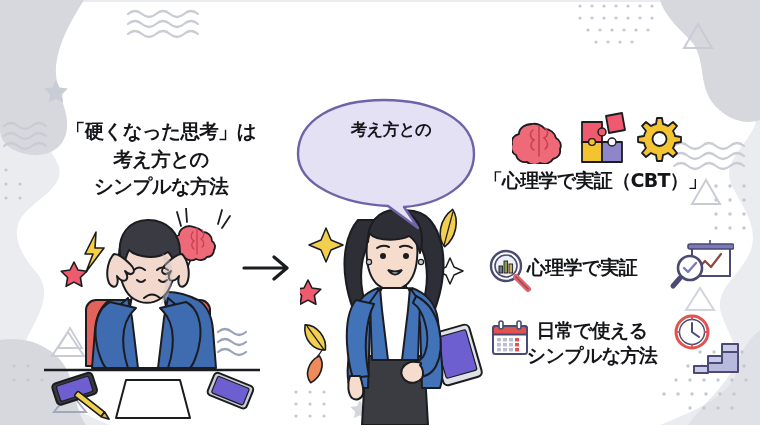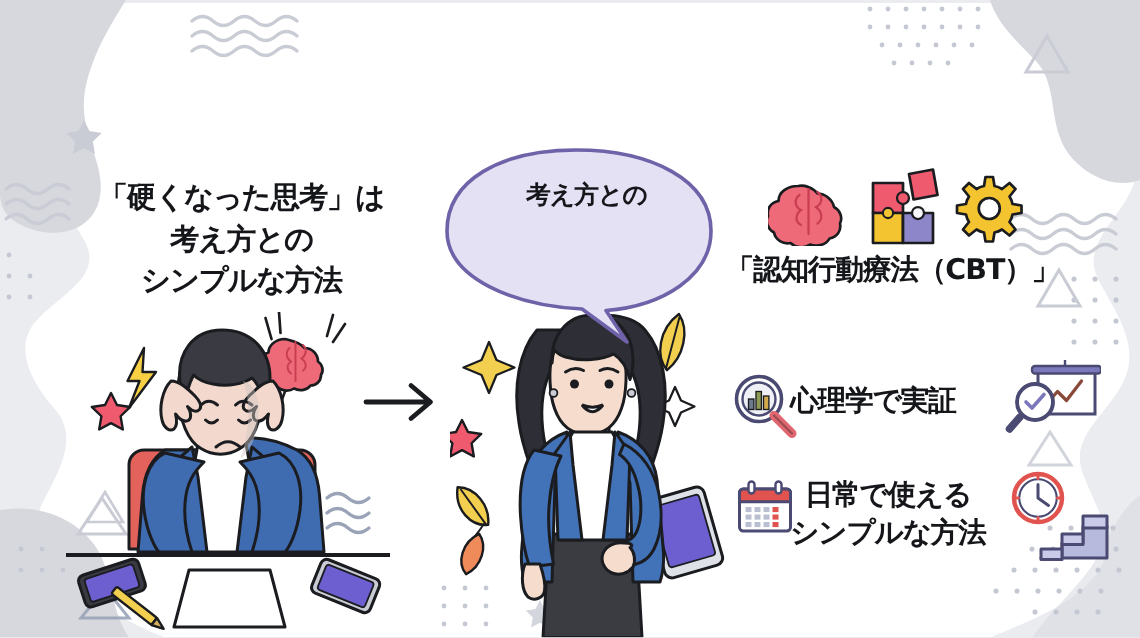--- a/index.html
+++ b/index.html
@@ -416,21 +416,21 @@
     <g>
       <path fill="#f4c430" stroke="#1b1c20" stroke-width="1.8" stroke-linejoin="round" d="M145,6 l5,0 1,6 a14,14 0 0 1 5,2 l5,-4 4,4 -4,5 a14,14 0 0 1 2,5 l6,1 0,5 -6,1
                a14,14 0 0 1 -2,5 l4,5 -4,4 -5,-4 a14,14 0 0 1 -5,2 l-1,6 -5,0 -1,-6
                a14,14 0 0 1 -5,-2 l-5,4 -4,-4 4,-5 a14,14 0 0 1 -2,-5 l-6,-1 0,-5 6,-1
                a14,14 0 0 1 2,-5 l-4,-5 4,-4 5,4 a14,14 0 0 1 5,-2 Z"></path>
       <circle cx="147.5" cy="27" r="7" fill="#ffffff" stroke="#1b1c20" stroke-width="1.8"></circle>
     </g>
   </svg>
 
   <div class="rt-label" id="rt1-label">
-    <span class="ln">「認知行動療法（CBT）」</span>
+    <span class="ln">「心理学で実証（CBT）」</span>
   </div>
 
   <svg style="position:absolute; left:486px; top:248px; width:46px; height:44px; z-index:25;" viewBox="0 0 46 44">
     <circle cx="20" cy="18" r="15" fill="#ffffff" stroke="#4a4a72" stroke-width="2.4"></circle>
     <circle cx="20" cy="18" r="11" fill="#eef0f5" stroke="#4a4a72" stroke-width="1.6"></circle>
     <g>
       <rect x="13" y="18" width="3.6" height="7" fill="#6d7a8c" stroke="#1b1c20" stroke-width="0.9"></rect>
       <rect x="18" y="13" width="3.6" height="12" fill="#8f9a55" stroke="#1b1c20" stroke-width="0.9"></rect>
       <rect x="23" y="16" width="3.6" height="9" fill="#d2a94e" stroke="#1b1c20" stroke-width="0.9"></rect>
     </g>

